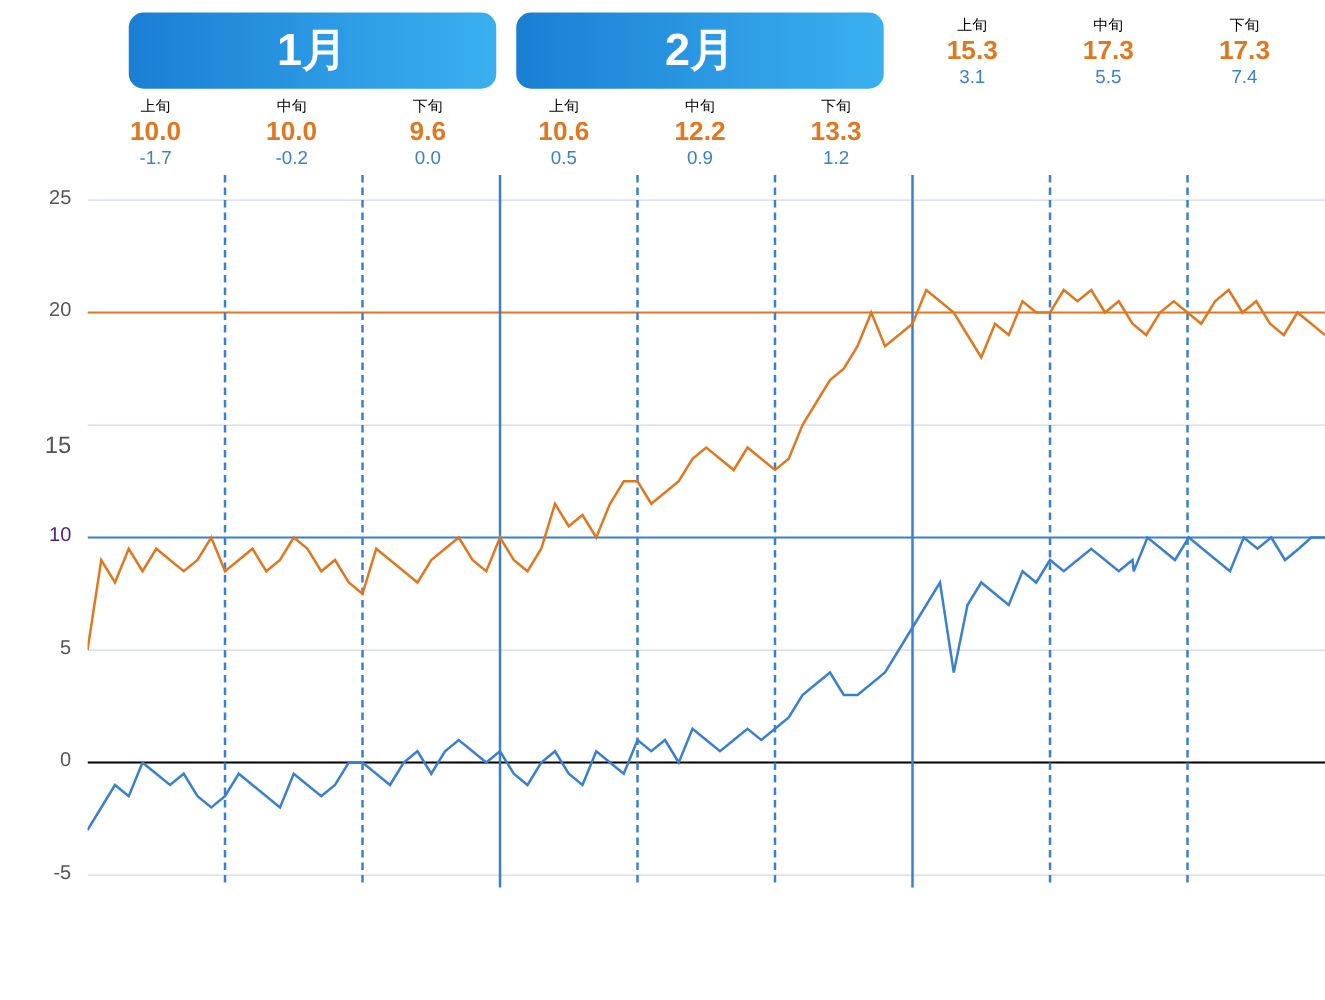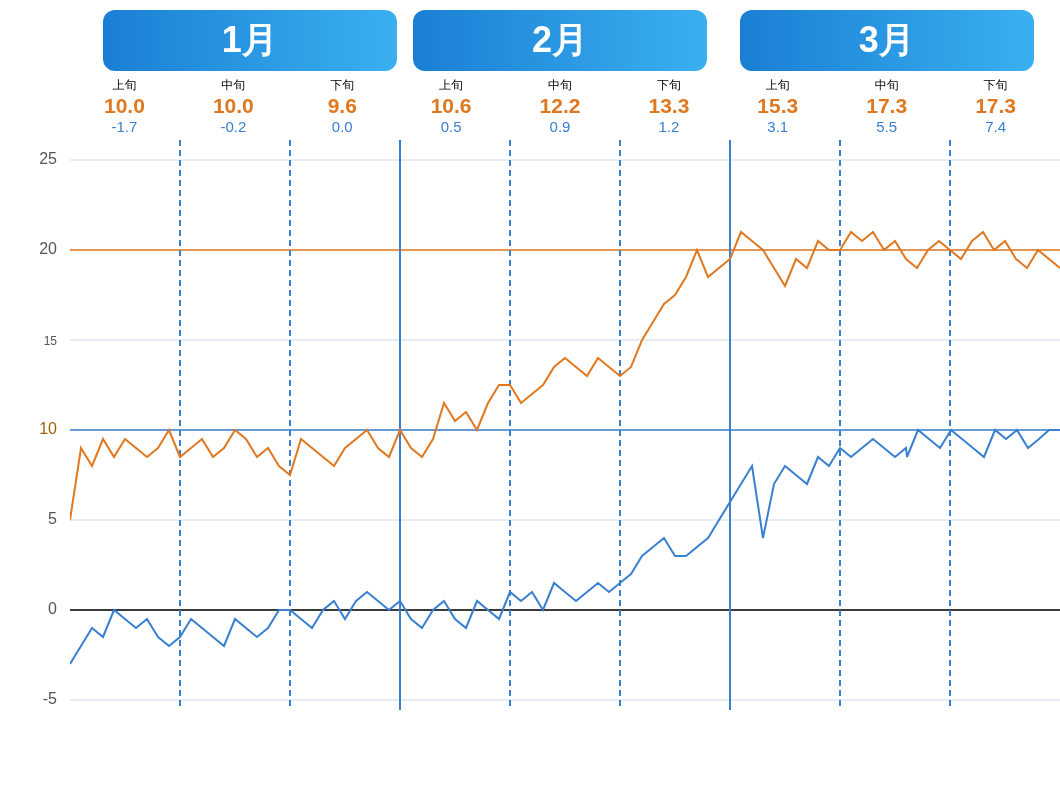--- a/index.html
+++ b/index.html
@@ -94,21 +94,20 @@
         </div>
         <div class="period-col">
           <span class="period-label">下旬</span>
           <span class="temp-high">13.3</span>
           <span class="temp-low">1.2</span>
         </div>
       </div>
     </div>
 
     <div style="flex:1; display:flex; flex-direction:column; align-items:center;">
-      <div class="month-label mar">3月</div>
       <div style="display:flex; width:100%; justify-content:space-around; margin-top:2px;">
         <div class="period-col">
           <span class="period-label">上旬</span>
           <span class="temp-high">15.3</span>
           <span class="temp-low">3.1</span>
         </div>
         <div class="period-col">
           <span class="period-label">中旬</span>
           <span class="temp-high">17.3</span>
           <span class="temp-low">5.5</span>
@@ -353,20 +352,20 @@
         969,299
         979,290
         990,290
       "></polyline>
     </svg>
 
     <div style="position:absolute; left:0; top:0; width:55px; height:590px;">
 
       <div style="position:absolute; top:10px; right:8px; font-size:16px; color:#555;">25</div>
       <div style="position:absolute; top:100px; right:8px; font-size:16px; color:#555;">20</div>
-      <div style="position:absolute; top:194px; right:8px; font-size:12px; color:#555;">15</div>
-      <div style="position:absolute; top:280px; right:8px; font-size:16px; color:#a16207;">10</div>
+      <div style="position:absolute; top:206px; right:8px; font-size:19px; color:#555;">15</div>
+      <div style="position:absolute; top:280px; right:8px; font-size:16px; color:#4c1d95;">10</div>
       <div style="position:absolute; top:370px; right:8px; font-size:16px; color:#555;">5</div>
       <div style="position:absolute; top:460px; right:8px; font-size:16px; color:#555;">0</div>
       <div style="position:absolute; top:550px; right:8px; font-size:16px; color:#555;">-5</div>
     </div>
   </div>
 </div>
 
 </body></html>

